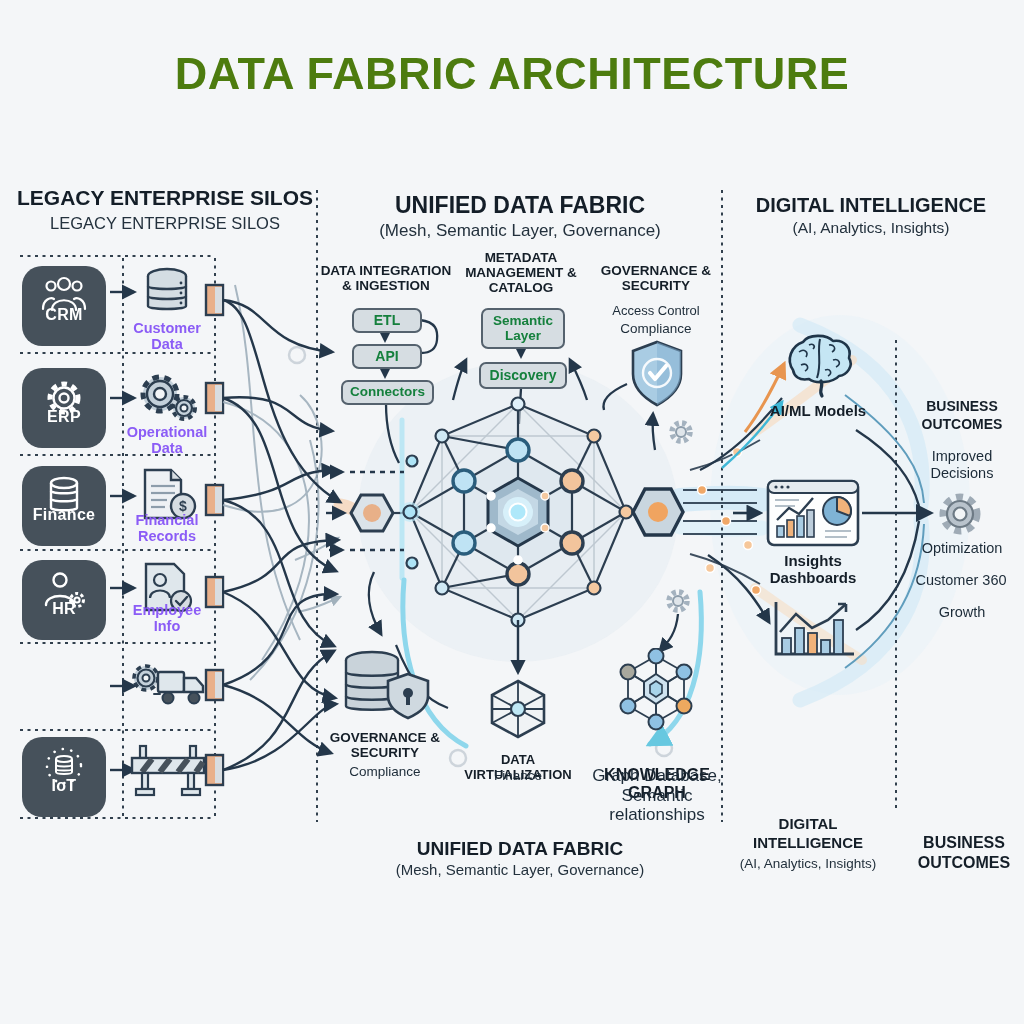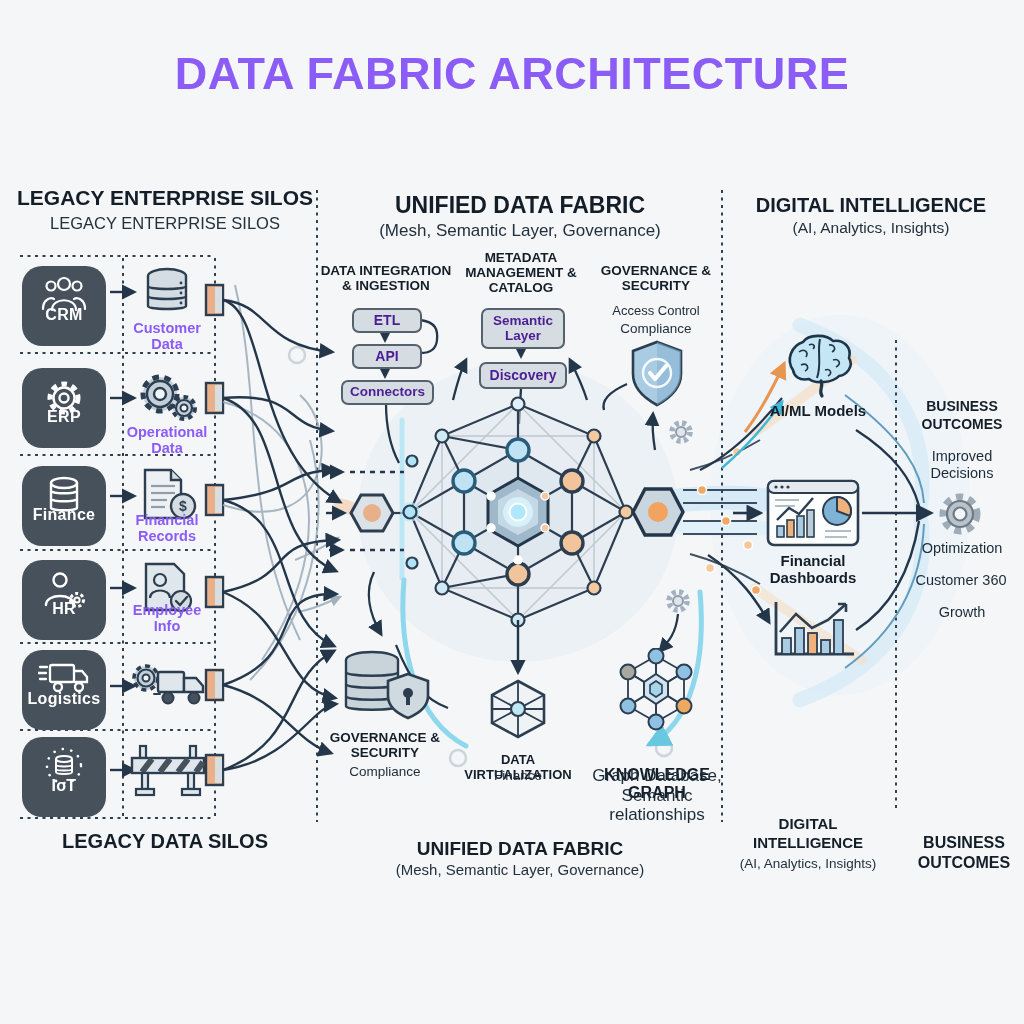--- a/index.html
+++ b/index.html
@@ -4,21 +4,21 @@
 <style>
   html,body{margin:0;padding:0;background:#e9edf1;}
   #stage{position:relative;width:1024px;height:1024px;background:#f4f6f8;overflow:hidden;
          font-family:"Liberation Sans", sans-serif;color:#1c2b38;}
   .abs{position:absolute;}
   .c{text-align:center;}
   .hd{font-weight:bold;color:#141e28;}
   .sub{color:#23313d;}
   .lbl{font-size:14.5px;line-height:1.12;color:#8b5cf6;font-weight:600;}
   .chip{position:absolute;background:#d6dde2;border:2px solid #55626e;border-radius:7px;
-        text-align:center;font-weight:bold;color:#4c1d95;display:flex;align-items:center;justify-content:center;line-height:1.05;}
+        text-align:center;font-weight:bold;color:#15803d;display:flex;align-items:center;justify-content:center;line-height:1.05;}
   .silo{position:absolute;width:84px;height:80px;background:#46515b;border-radius:20px;
         display:flex;flex-direction:column;align-items:center;justify-content:flex-end;padding-bottom:22px;box-sizing:border-box;}
   .silo .nm{color:#fff;font-weight:bold;font-size:16px;letter-spacing:.3px;}
   .silo svg{position:absolute;top:9px;left:50%;transform:translateX(-50%);}
   svg{display:block;}
 </style>
 </head>
 <body>
 
 <div id="stage">
@@ -273,21 +273,21 @@
     </g>
     <path d="M916,504 L934,513 L916,522 z" fill="#24374a"></path>
 
     <path d="M374,572 C364,592 370,615 381,634" stroke="#24374a" stroke-width="2.4" fill="none" marker-end="url(#mA)"></path>
     <line x1="518" y1="620" x2="518" y2="672" stroke="#24374a" stroke-width="2.4" marker-end="url(#mA)"></line>
     <path d="M404,580 C398,650 416,720 466,746" stroke="#8ed7ec" stroke-width="5" fill="none" stroke-linecap="round"></path>
     <path d="M700,592 C706,660 692,722 650,744" stroke="#8ed7ec" stroke-width="5" fill="none" stroke-linecap="round" marker-end="url(#mC)"></path>
     <path d="M396,645 C412,685 426,700 448,708" stroke="#24374a" stroke-width="2.2" fill="none"></path>
   </svg>
 
-  <div class="abs c hd" style="left:0;top:48px;width:1024px;font-size:45px;letter-spacing:.5px;color:#8b5cf6">DATA FABRIC ARCHITECTURE</div>
+  <div class="abs c hd" style="left:0;top:48px;width:1024px;font-size:45px;letter-spacing:.5px;color:#4d7c0f">DATA FABRIC ARCHITECTURE</div>
 
   <div class="abs c hd" style="left:0;top:186px;width:330px;font-size:21px">LEGACY ENTERPRISE SILOS</div>
   <div class="abs c sub" style="left:0;top:214px;width:330px;font-size:16.5px">LEGACY ENTERPRISE SILOS</div>
 
   <div class="abs c hd" style="left:335px;top:192px;width:370px;font-size:23px">UNIFIED DATA FABRIC</div>
   <div class="abs c sub" style="left:335px;top:221px;width:370px;font-size:17px">(Mesh, Semantic Layer, Governance)</div>
 
   <div class="abs c hd" style="left:722px;top:194px;width:298px;font-size:20px">DIGITAL INTELLIGENCE</div>
   <div class="abs c sub" style="left:722px;top:219px;width:298px;font-size:15.5px">(AI, Analytics, Insights)</div>
 
@@ -331,34 +331,20 @@
       <g stroke="#fff" stroke-width="2.4" fill="none" stroke-linecap="round">
         <circle cx="19" cy="11" r="6.5"></circle>
         <path d="M5,36 C5,24 33,24 33,36"></path>
       </g>
       <circle cx="36" cy="31" r="6.5" fill="none" stroke="#fff" stroke-width="3" stroke-dasharray="3 2.6"></circle>
       <circle cx="36" cy="31" r="2.6" fill="none" stroke="#fff" stroke-width="2"></circle>
     </svg>
     <div class="nm">HR</div>
   </div>
 
-  <div class="silo" style="left:22px;top:650px">
-    <svg width="52" height="38" viewBox="0 0 52 38">
-      <g stroke="#fff" stroke-width="2.3" fill="none" stroke-linecap="round">
-        <rect x="12" y="6" width="24" height="17" rx="2"></rect>
-        <path d="M36,12 L44,12 L49,18 L49,23 L36,23"></path>
-        <circle cx="20" cy="28" r="4"></circle>
-          <circle cx="41" cy="28" r="4"></circle>
-        <line x1="2" y1="8" x2="9" y2="8"></line>
-          <line x1="0" y1="14" x2="8" y2="14"></line>
-          <line x1="2" y1="20" x2="8" y2="20"></line>
-      </g>
-    </svg>
-    <div class="nm">Logistics</div>
-  </div>
 
   <div class="silo" style="left:22px;top:737px">
     <svg width="46" height="44" viewBox="0 0 46 44">
       <circle cx="23" cy="20" r="17" fill="none" stroke="#fff" stroke-width="2.6" stroke-linecap="round" stroke-dasharray="0.1 8.6"></circle>
       <g stroke="#fff" stroke-width="2" fill="none">
         <ellipse cx="23" cy="13" rx="8" ry="3"></ellipse>
         <path d="M15,13 L15,26 C15,28.5 31,28.5 31,26 L31,13"></path>
         <path d="M15,18.5 C15,21 31,21 31,18.5"></path>
           <path d="M15,23 C15,25 31,25 31,23"></path>
       </g>
@@ -436,21 +422,20 @@
         <line x1="68" y1="30" x2="75" y2="20"></line>
       </g>
     <g fill="#dfe7ec" stroke="#2c3e50" stroke-width="2.2">
       <rect x="14" y="31" width="6" height="16"></rect>
         <rect x="60" y="31" width="6" height="16"></rect>
       <rect x="8" y="47" width="18" height="6"></rect>
         <rect x="54" y="47" width="18" height="6"></rect>
     </g>
   </svg>
 
-  <div class="abs c hd" style="left:20px;top:830px;width:290px;font-size:20px">LEGACY DATA SILOS</div>
 
   <div class="abs c hd" style="left:318px;top:263px;width:136px;font-size:13.5px;line-height:1.12">DATA INTEGRATION &amp; INGESTION</div>
   <div class="abs c hd" style="left:456px;top:250px;width:130px;font-size:13.5px;line-height:1.12">METADATA MANAGEMENT &amp; CATALOG</div>
   <div class="abs c hd" style="left:592px;top:263px;width:128px;font-size:13.5px;line-height:1.12">GOVERNANCE &amp; SECURITY</div>
   <div class="abs c" style="left:592px;top:304px;width:128px;font-size:13px;line-height:1.15">Access Control</div>
   <div class="abs c" style="left:592px;top:321px;width:128px;font-size:13.5px;line-height:1.15">Compliance</div>
 
   <div class="chip" style="left:352px;top:308px;width:66px;height:21px;font-size:14px">ETL</div>
   <div class="chip" style="left:352px;top:344px;width:66px;height:21px;font-size:14px">API</div>
   <div class="chip" style="left:341px;top:380px;width:89px;height:21px;font-size:13.5px">Connectors</div>
@@ -552,21 +537,21 @@
     <rect x="32" y="38" width="7" height="21" fill="#a9cce3" stroke="#2c3e50" stroke-width="1.6"></rect>
     <rect x="42" y="32" width="7" height="27" fill="#bccddb" stroke="#2c3e50" stroke-width="1.6"></rect>
     <polyline points="12,42 24,30 34,36 48,20" fill="none" stroke="#2c3e50" stroke-width="2.4"></polyline>
     <circle cx="72" cy="33" r="14" fill="#7fb3d5" stroke="#2c3e50" stroke-width="2"></circle>
     <path d="M72,33 L72,19 A14,14 0 0 1 85,38 Z" fill="#f0b27a" stroke="#2c3e50" stroke-width="2"></path>
     <g stroke="#b3bfc8" stroke-width="2">
         <line x1="60" y1="53" x2="86" y2="53"></line>
         <line x1="60" y1="59" x2="82" y2="59"></line>
       </g>
   </svg>
-  <div class="abs c hd" style="left:750px;top:552px;width:126px;font-size:15px;line-height:1.15">Financial Dashboards</div>
+  <div class="abs c hd" style="left:750px;top:552px;width:126px;font-size:15px;line-height:1.15">Insights Dashboards</div>
 
   <svg class="abs" width="94" height="66" style="left:766px;top:596px">
     <polyline points="10,6 10,58 88,58" fill="none" stroke="#2c3e50" stroke-width="2.8"></polyline>
     <rect x="16" y="42" width="9" height="16" fill="#a9cce3" stroke="#2c3e50" stroke-width="1.8"></rect>
     <rect x="29" y="32" width="9" height="26" fill="#a9cce3" stroke="#2c3e50" stroke-width="1.8"></rect>
     <rect x="42" y="37" width="9" height="21" fill="#f0b27a" stroke="#2c3e50" stroke-width="1.8"></rect>
     <rect x="55" y="44" width="9" height="14" fill="#a9cce3" stroke="#2c3e50" stroke-width="1.8"></rect>
     <rect x="68" y="24" width="9" height="34" fill="#a9cce3" stroke="#2c3e50" stroke-width="1.8"></rect>
     <polyline points="14,36 30,18 46,32 62,24 80,8" fill="none" stroke="#2c3e50" stroke-width="2.6"></polyline>
     <path d="M80,8 L72,8 M80,8 L80,16" stroke="#2c3e50" stroke-width="2.6" fill="none"></path>

